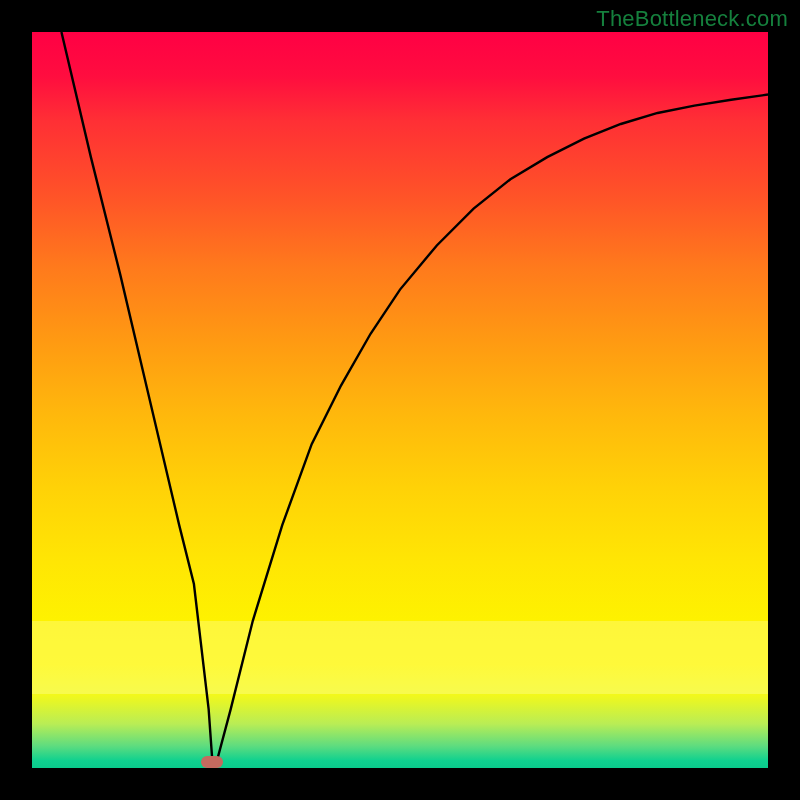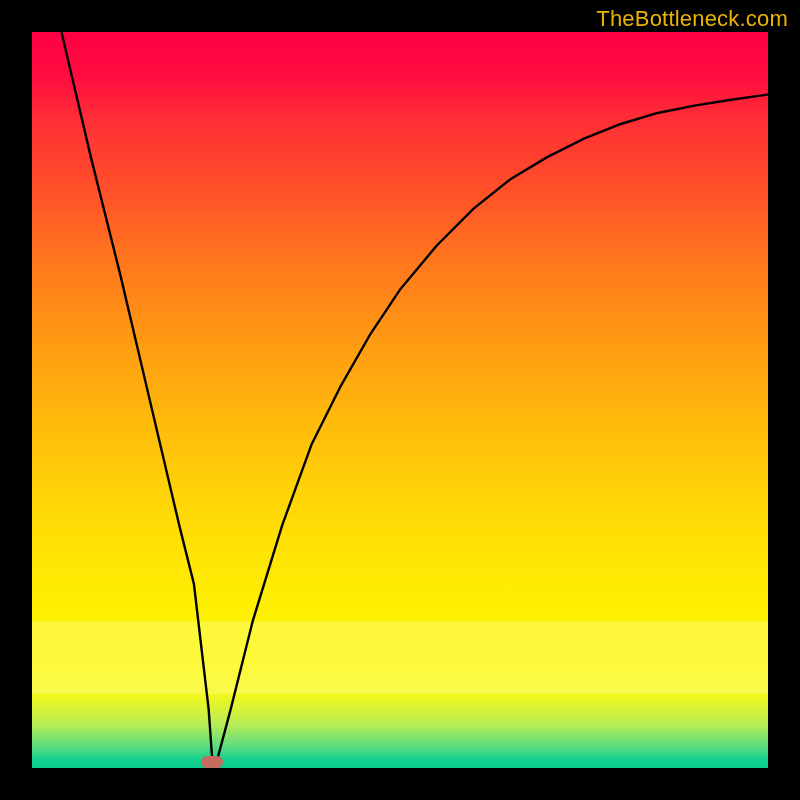--- a/index.html
+++ b/index.html
@@ -74,21 +74,21 @@
     width: 22px;
     height: 12px;
     border-radius: 6px;
     background: #c46a5f;
     transform: translate(-50%, -50%);
   }
   .watermark {
     position: absolute;
     top: 6px;
     right: 12px;
-    color: #eab308;
+    color: #15803d;
     font-size: 22px;
     letter-spacing: 0.2px;
     font-weight: 500;
     user-select: none;
   }
 </style>
 </head>
 <body>
 
 <div class="frame">

